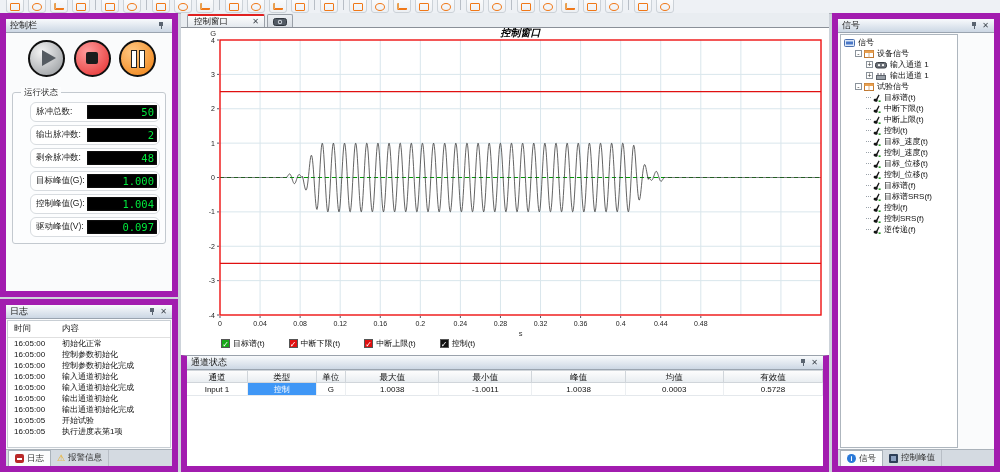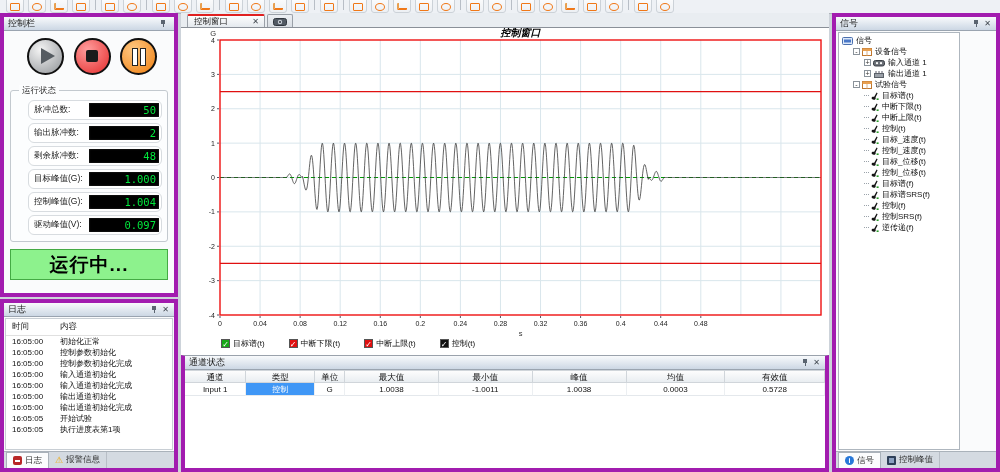--- a/index.html
+++ b/index.html
@@ -8,21 +8,21 @@
 
   
   #toolbar{position:absolute;left:0;top:0;width:1000px;height:13px;background:#eef1f5;border-bottom:1px solid #aeb4ba;display:flex;align-items:flex-start;overflow:hidden;padding-left:4px;}
   .tb-icon{width:16px;height:17px;margin:-6px 2px 0 2px;border:1px solid #ccd2d8;border-radius:3px;background:linear-gradient(#ffffff,#edf0f4);position:relative;flex:none;}
   .tb-icon .tb-glyph{position:absolute;left:3px;top:8px;width:8px;height:6px;border:1.5px solid #f07818;border-radius:1px;}
   .tb-icon.g2 .tb-glyph{border-radius:50%;}
   .tb-icon.g3 .tb-glyph{border:none;border-bottom:2px solid #f07818;border-left:2px solid #e8a050;height:5px;}
   .tb-sep{width:1px;height:10px;background:#b8bec6;margin:0 3px;flex:none;}
 
   
-  .panel{position:absolute;background:#fafbfc;border:4px solid #a21caf;box-sizing:border-box;}
+  .panel{position:absolute;background:#fafbfc;border:6px solid #a21caf;box-sizing:border-box;}
   .panel-hdr{height:13px;background:linear-gradient(#f8fafc,#ccd7e4);border-bottom:1px solid #9aa4b0;display:flex;align-items:center;padding:0 4px;font-size:9px;color:#1a1a1a;}
   .panel-hdr .spacer{flex:1;}
   .pin-icon{position:relative;width:7px;height:9px;margin:0 3px;flex:none;}
   .pin-icon::before{content:"";position:absolute;left:1px;top:1px;width:4px;height:4px;background:#5a6470;}
   .pin-icon::after{content:"";position:absolute;left:2.5px;top:5px;width:1px;height:3px;background:#5a6470;}
   .close-icon{font-size:8px;color:#404850;line-height:9px;padding:0 1px;flex:none;}
 
   
   #control-panel{left:0;top:13px;width:178px;height:284px;}
   .btn-row{display:flex;justify-content:space-evenly;align-items:center;padding:7px 8px 2px 14px;}
@@ -229,21 +229,20 @@
           <div class="field-row">
             <span class="field-label">控制峰值(G):</span>
             <span class="lcd">1.004</span>
           </div>
           <div class="field-row">
             <span class="field-label">驱动峰值(V):</span>
             <span class="lcd">0.097</span>
           </div>
         </div>
     </div>
-    <div id="run-status-box">运行中...</div>
   </div>
 
   <div id="log-panel" class="panel">
     <div class="panel-hdr">
       <span>日志</span>
       <span class="spacer"></span>
       <span class="pin-icon"></span>
       <span class="close-icon">✕</span>
     </div>
     <div id="log-body">

